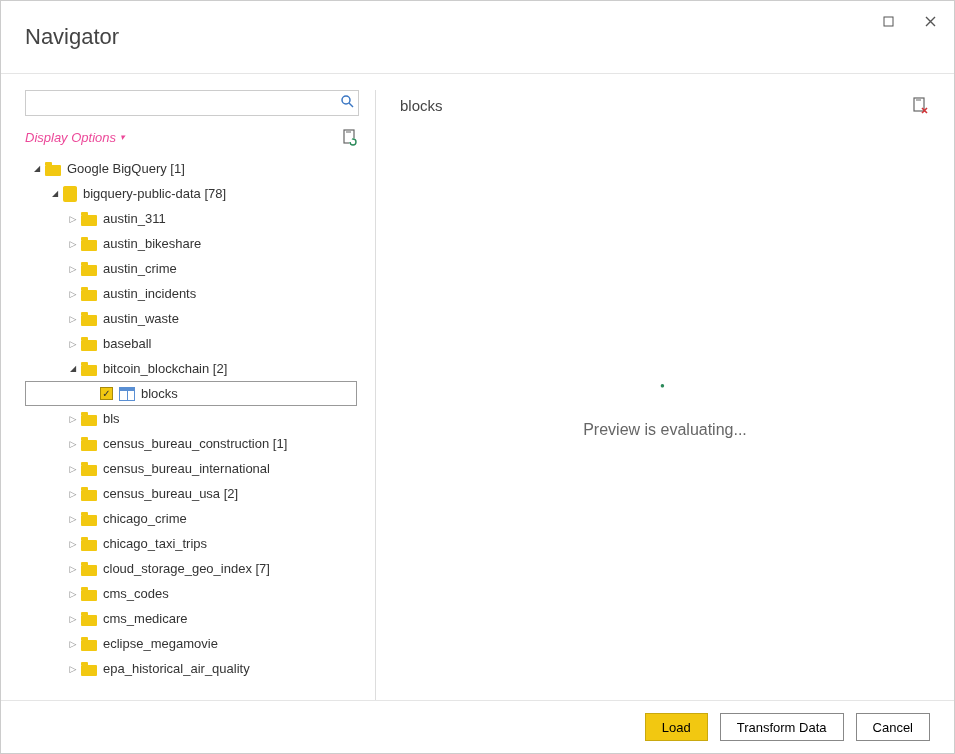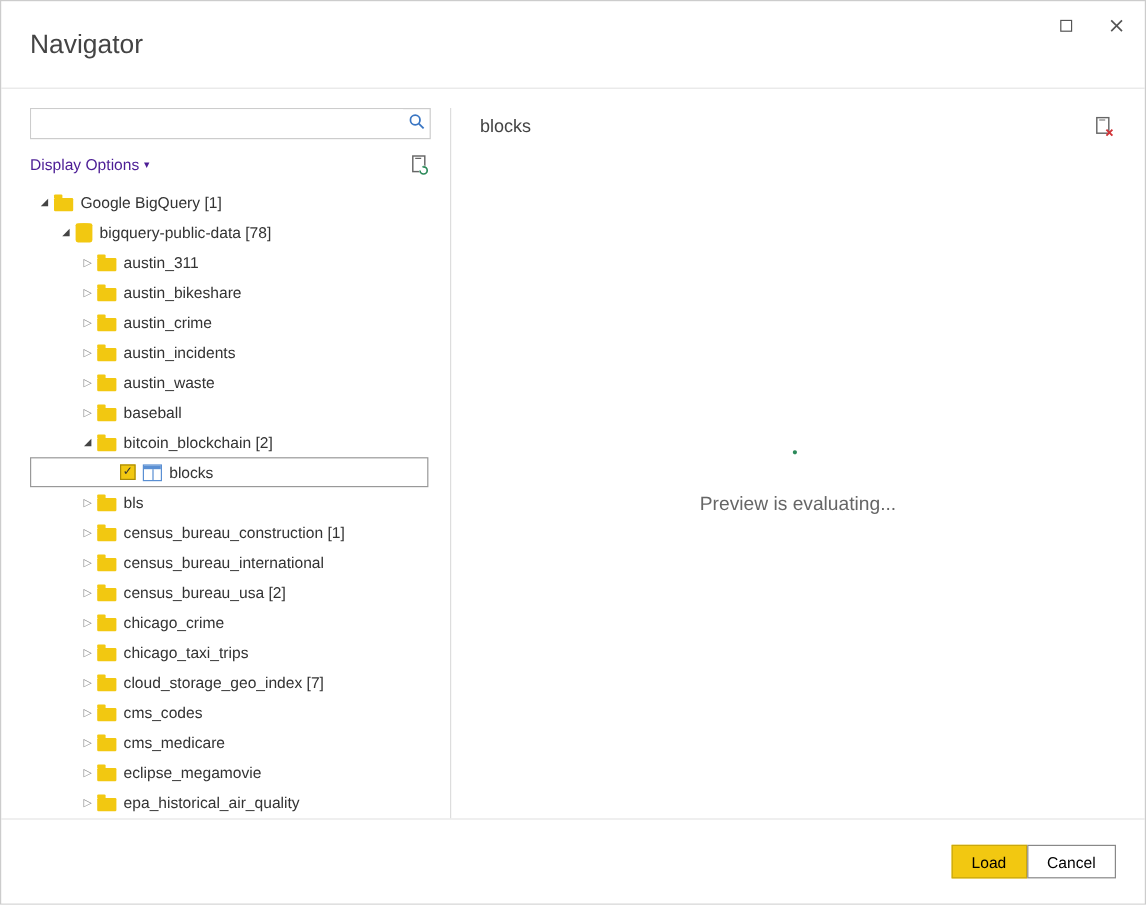--- a/index.html
+++ b/index.html
@@ -9,21 +9,21 @@
   .title { font-size: 22px; font-weight: 300; color: #444; }
   .win-controls { position: absolute; top: 6px; right: 6px; display: flex; gap: 6px; }
   .win-btn { width: 36px; height: 28px; display: flex; align-items: center; justify-content: center; color: #555; cursor: pointer; }
   .body { flex: 1; display: flex; min-height: 0; padding: 16px 24px 0 24px; }
   .left-panel { width: 350px; display: flex; flex-direction: column; border-right: none; padding-right: 16px; }
   .search-row { display: flex; align-items: center; }
   .search-box { flex: 1; height: 26px; border: 1px solid #ccc; display: flex; align-items: center; }
   .search-input { flex: 1; border: none; outline: none; height: 100%; padding: 0 6px; font: inherit; }
   .search-icon { width: 22px; text-align: center; color: #3a76c3; font-size: 13px; }
   .display-row { display: flex; align-items: center; justify-content: space-between; margin-top: 8px; height: 26px; }
-  .display-opts { color: #4c1d95; cursor: pointer; display: flex; align-items: center; gap: 4px; }
+  .display-opts { color: #ec4899; font-style: italic; cursor: pointer; display: flex; align-items: center; gap: 4px; }
   .refresh-icon { width: 20px; height: 20px; display: flex; align-items: center; justify-content: center; cursor: pointer; color: #555; }
   .tree-wrap { flex: 1; min-height: 0; overflow: hidden; position: relative; margin-top: 6px; }
   .tree { height: 100%; overflow-y: scroll; padding-right: 2px; }
   .tree::-webkit-scrollbar { width: 18px; }
   .tree::-webkit-scrollbar-thumb { background: #c0c0c0; border: 4px solid #fff; border-radius: 2px; }
   .tree::-webkit-scrollbar-button:single-button { height: 18px; background: #fff; }
   .node { display: flex; align-items: center; height: 25px; white-space: nowrap; cursor: pointer; }
   .node.selected { background: #fff; border: 1px solid #999; }
   .arrow { width: 12px; height: 12px; display: inline-flex; align-items: center; justify-content: center; color: #666; font-size: 10px; margin-right: 2px; }
   .arrow.blank { visibility: hidden; }
@@ -40,21 +40,21 @@
   .icon-table::after { content:""; position:absolute; top:3px; left:50%; width:1px; bottom:0; background:#5a8fd3; box-shadow: 0 0 0 0 #5a8fd3; }
   .node-label { color: #333; }
   .divider { width: 1px; background: #ddd; margin: 0 0 0 0; }
   .right-panel { flex: 1; display: flex; flex-direction: column; padding-left: 24px; position: relative; }
   .preview-header { display: flex; align-items: center; justify-content: space-between; height: 30px; }
   .preview-title { font-size: 15px; color: #444; }
   .clear-icon { width: 20px; height: 20px; display:flex; align-items:center; justify-content:center; color:#555; cursor:pointer; position: relative; }
   .preview-body { flex: 1; display:flex; align-items:center; justify-content:center; flex-direction: column; gap: 30px; }
   .dots { display: inline-block; width: 10px; height: 10px; color:#2c8a5a; font-size: 8px; }
   .preview-msg { color: #666; font-size: 16px; }
-  .footer { height: 71px; display: flex; align-items: center; justify-content: flex-end; gap: 0; padding: 0 24px; border-top: 1px solid #e5e5e5; }
+  .footer { height: 53px; display: flex; align-items: center; justify-content: flex-end; gap: 12px; padding: 0 24px; border-top: 1px solid #e5e5e5; }
   .btn { height: 28px; padding: 0 16px; border: 1px solid #888; background: #fff; font: inherit; cursor: pointer; }
   .btn-primary { background: #f2c811; border-color: #c9a80e; }
 </style>
 </head>
 <body>
 
 <div class="window">
 
   <div class="win-controls">
     <div class="win-btn">
@@ -232,16 +232,17 @@
       <div class="preview-body">
         <span class="dots">●</span>
         <div class="preview-msg">Preview is evaluating...</div>
       </div>
     </div>
 
   </div>
 
   <div class="footer">
     <button class="btn btn-primary">Load</button>
+    <button class="btn">Transform Data</button>
     <button class="btn">Cancel</button>
   </div>
 
 </div>
 
 </body></html>

